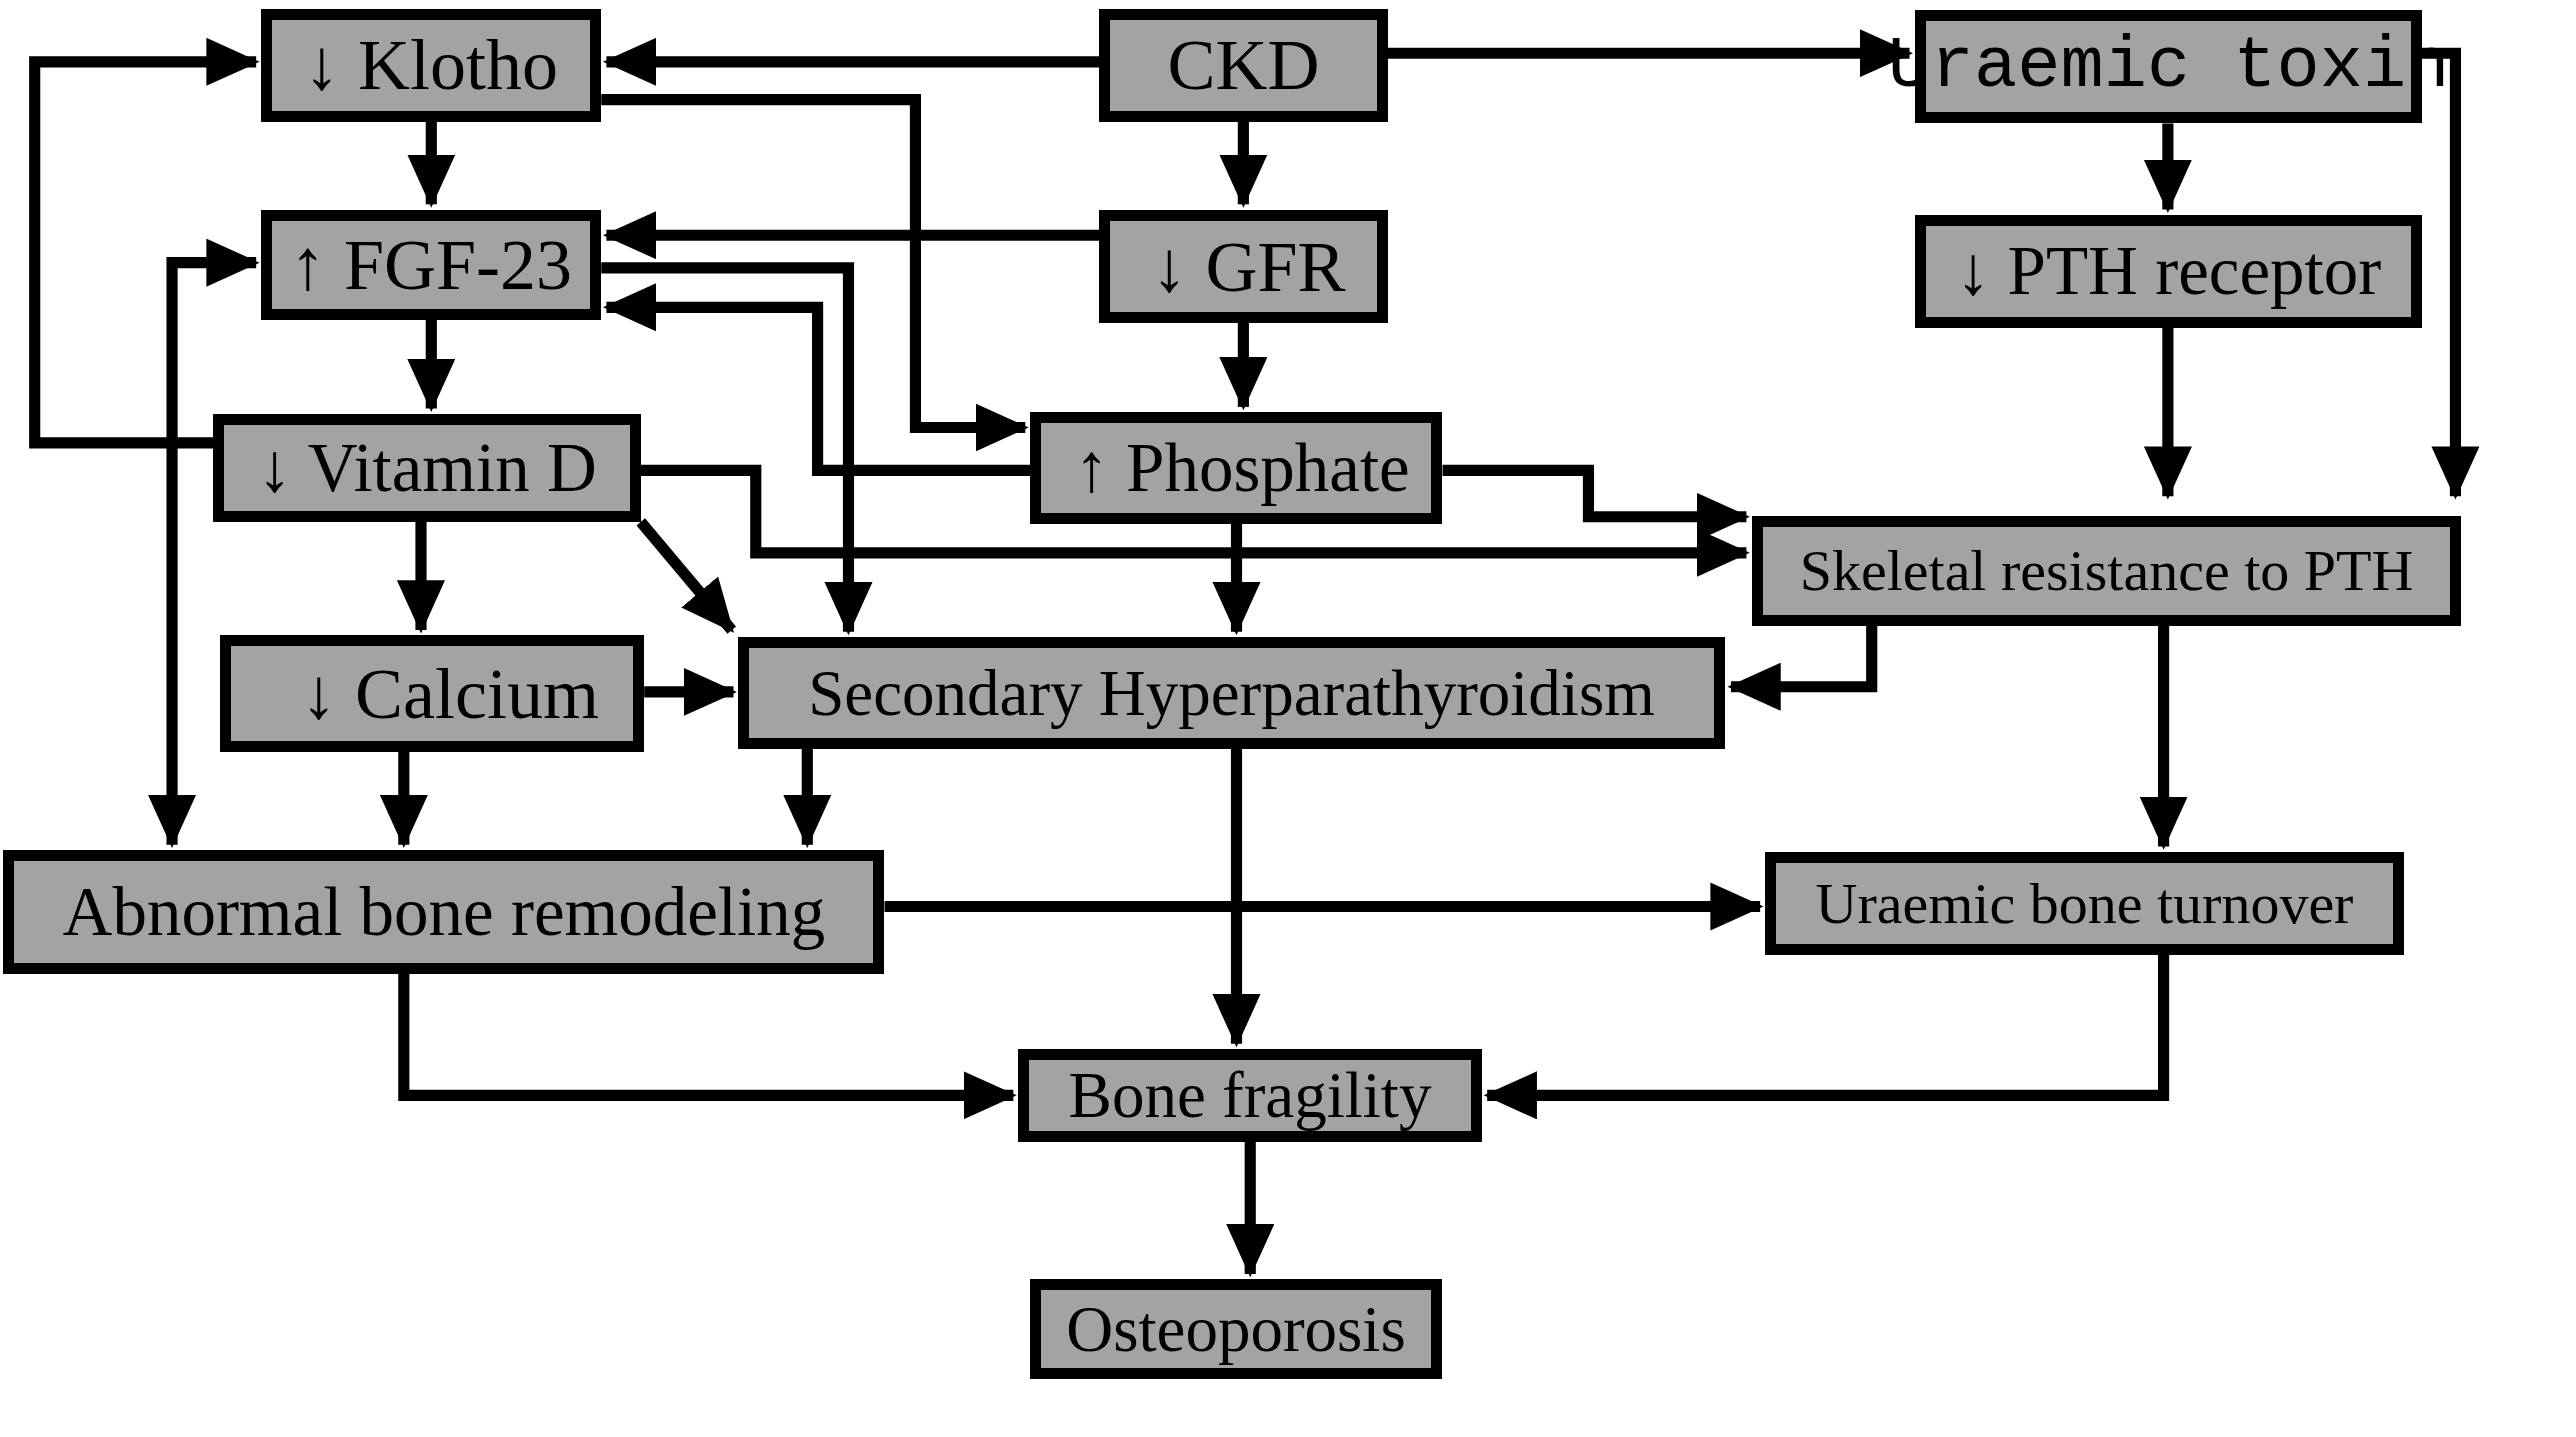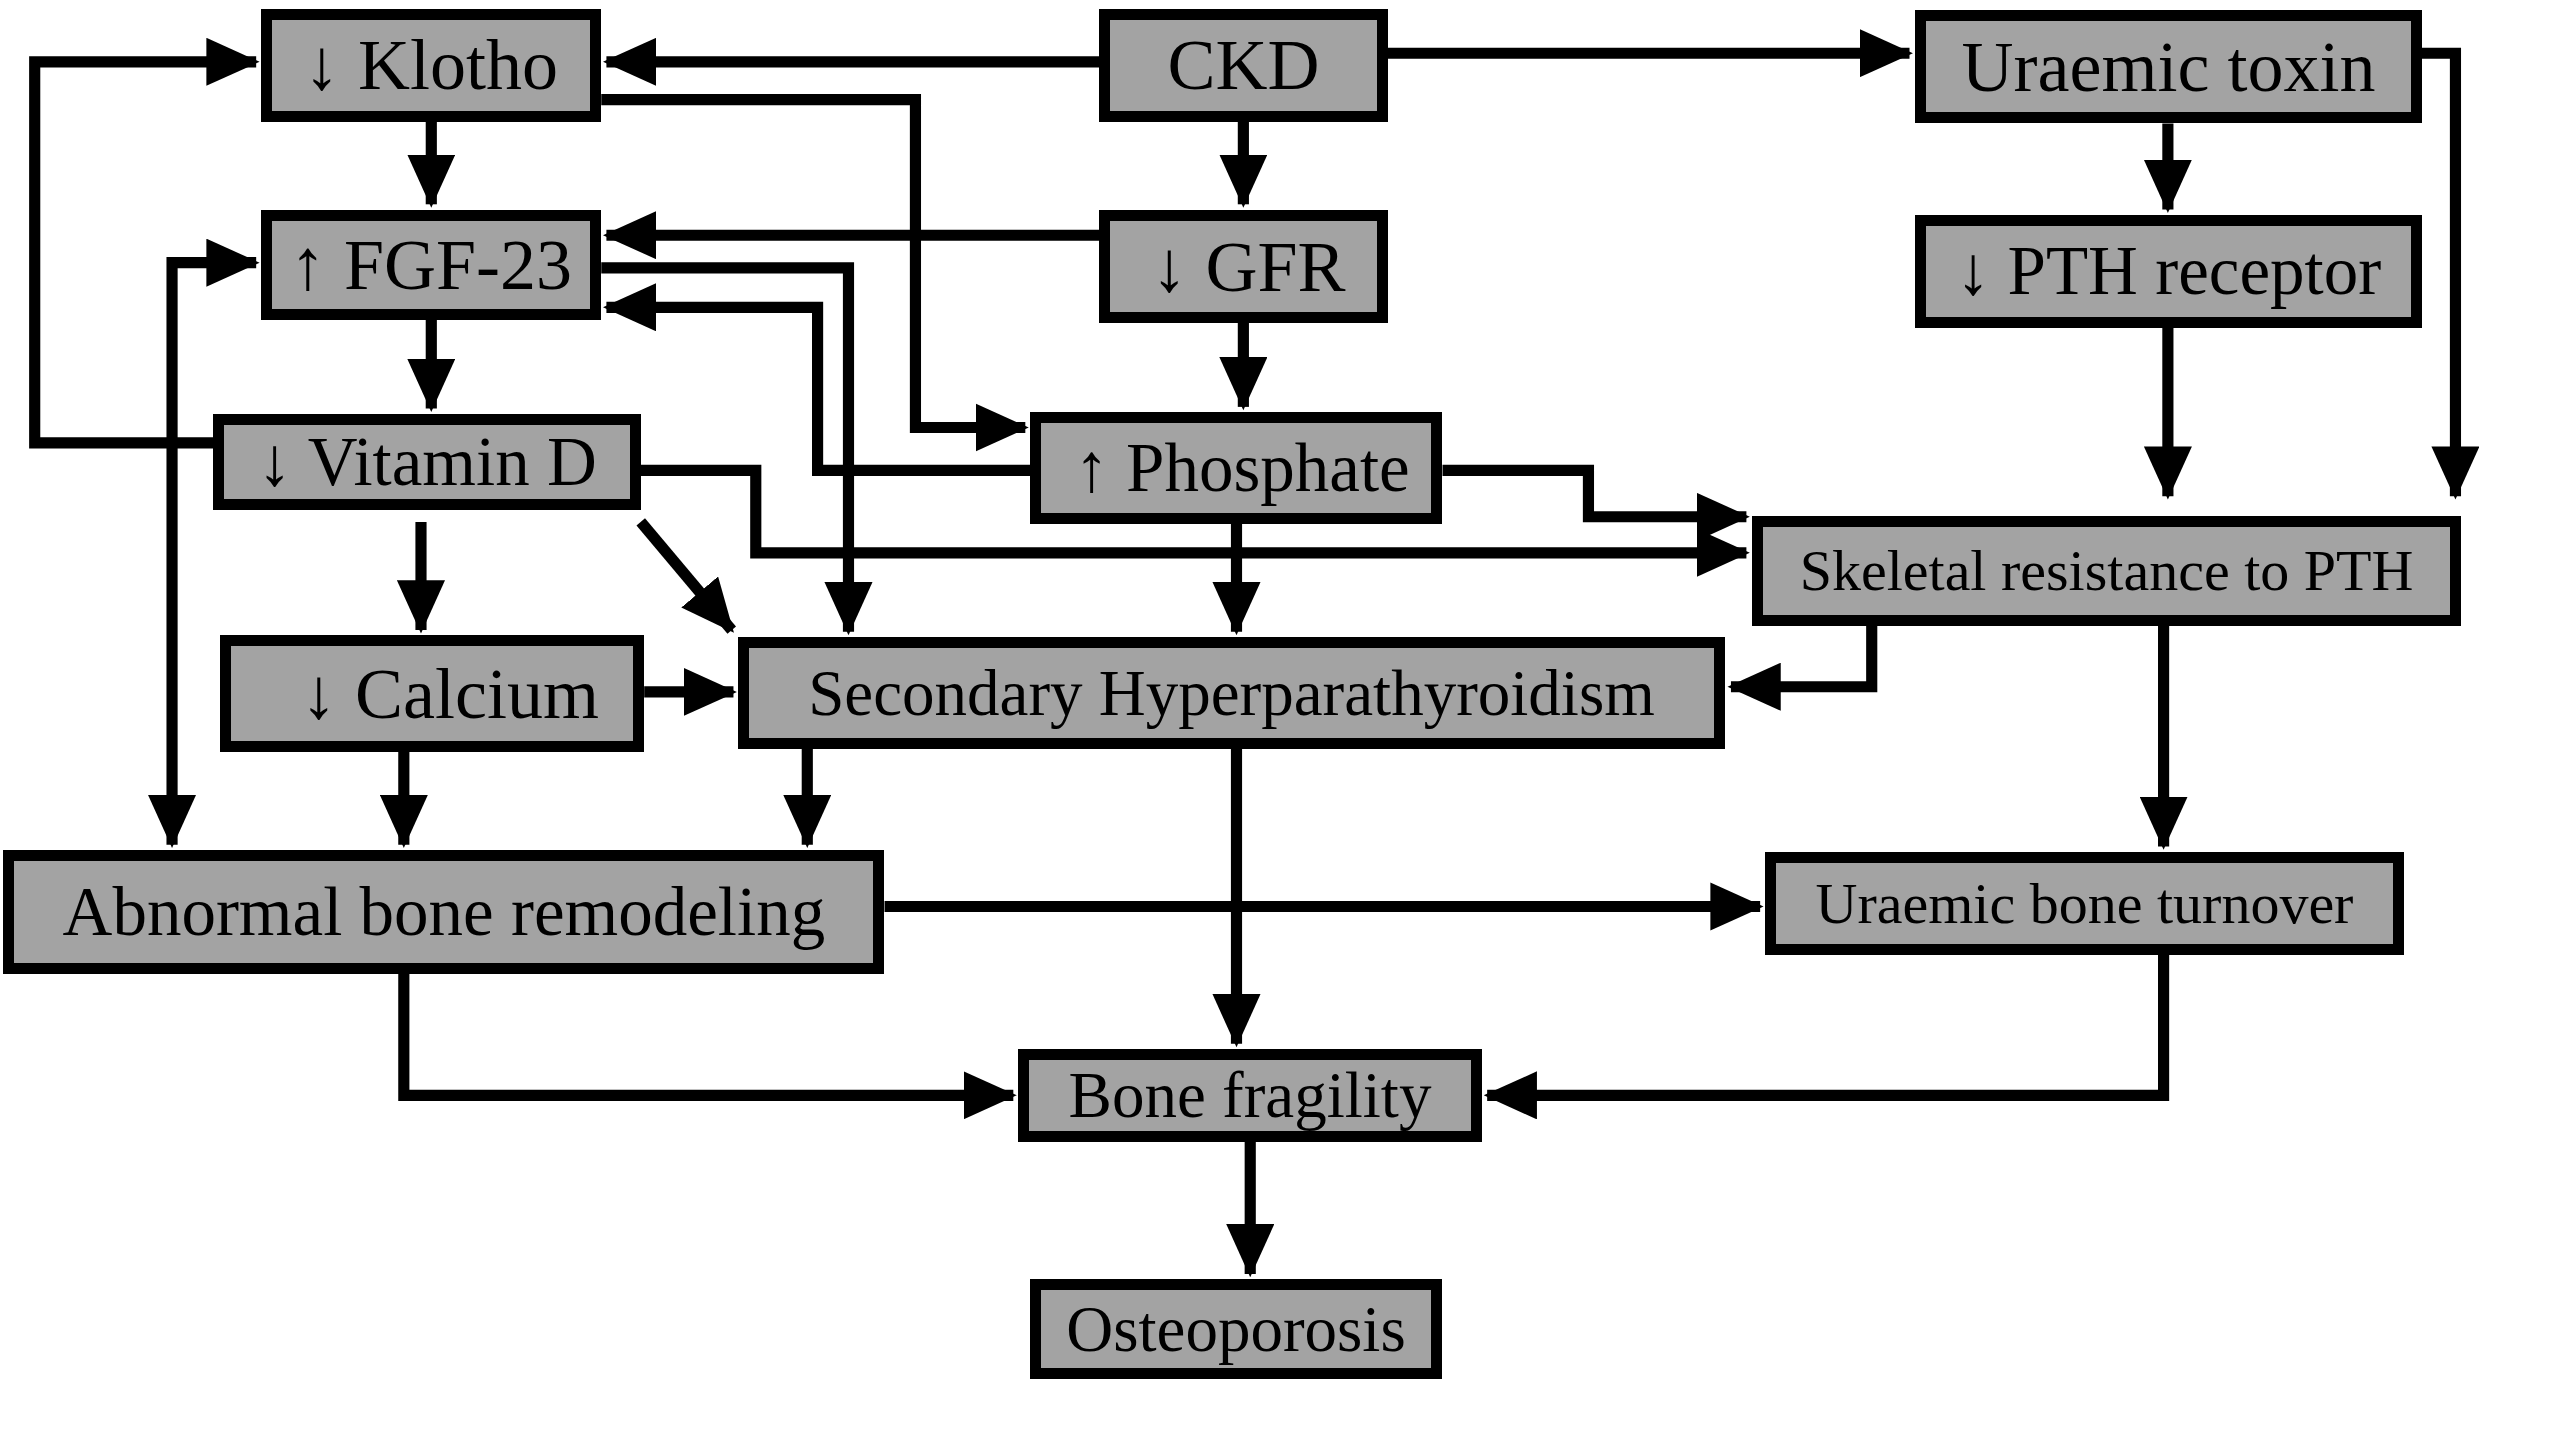--- a/index.html
+++ b/index.html
@@ -68,33 +68,33 @@
         <polyline points="1456,1330 1456,1484" marker-end="url(#arrow)"></polyline>
       </g>
   </svg>
   <div id="nodes-layer">
       <div class="node" style="left: 261px; top: 8.6px; width: 340px; height: 113px;">
         <span style="font-size: 72px;">↓ Klotho</span>
       </div>
       <div class="node" style="left: 1099px; top: 8.6px; width: 289px; height: 113px;">
         <span style="font-size: 72px;">CKD</span>
       </div>
-      <div class="node" style="left: 1915px; top: 10.3px; width: 507px; height: 113px;">
+      <div class="node" style="left: 1915px; top: 10.3px; width: 507px; height: 113px; font-family: Liberation Mono, monospace;">
         <span style="font-size: 72px;">Uraemic toxin</span>
       </div>
       <div class="node" style="left: 261px; top: 210px; width: 340px; height: 110px;">
         <span style="font-size: 72px; text-align: right;">↑ FGF-23</span>
       </div>
       <div class="node" style="left: 1099px; top: 210px; width: 289px; height: 113px;">
         <span style="font-size: 72px; margin-left: 10px;">↓ GFR</span>
       </div>
       <div class="node" style="left: 1915px; top: 215px; width: 507px; height: 113px;">
         <span style="font-size: 69px;">↓ PTH receptor</span>
       </div>
-      <div class="node" style="left: 213px; top: 414px; width: 428px; height: 96px;">
+      <div class="node" style="left: 213px; top: 414px; width: 428px; height: 108px;">
         <span style="font-size: 69px;">↓ Vitamin D</span>
       </div>
       <div class="node" style="left: 1030px; top: 412px; width: 412px; height: 112px;">
         <span style="font-size: 69px; margin-left: 12px;">↑ Phosphate</span>
       </div>
       <div class="node" style="left: 1752px; top: 516px; width: 709px; height: 110px; font-family: Liberation Serif, serif;">
         <span style="font-size: 58px;">Skeletal resistance to PTH</span>
       </div>
       <div class="node" style="left: 220px; top: 635px; width: 424px; height: 117px; padding-left: 36px;">
         <span style="font-size: 72px;">↓ Calcium</span>

